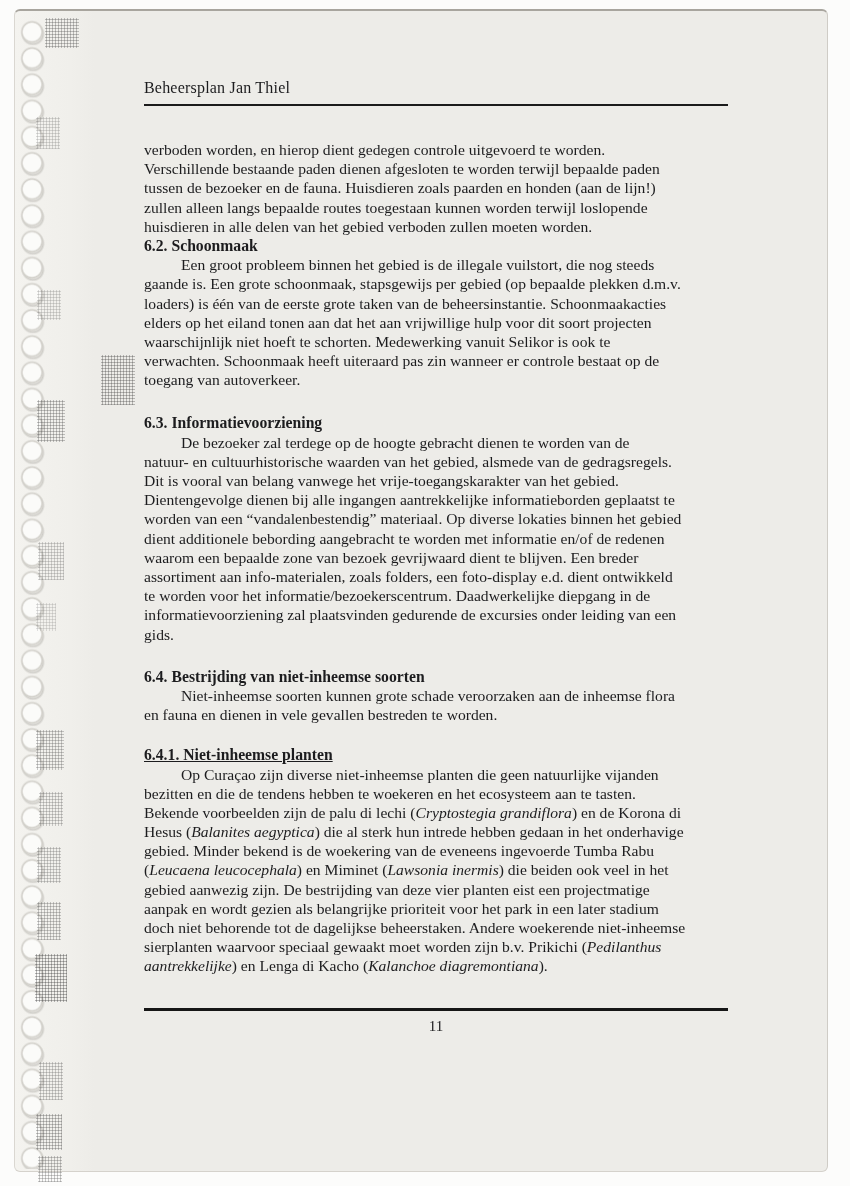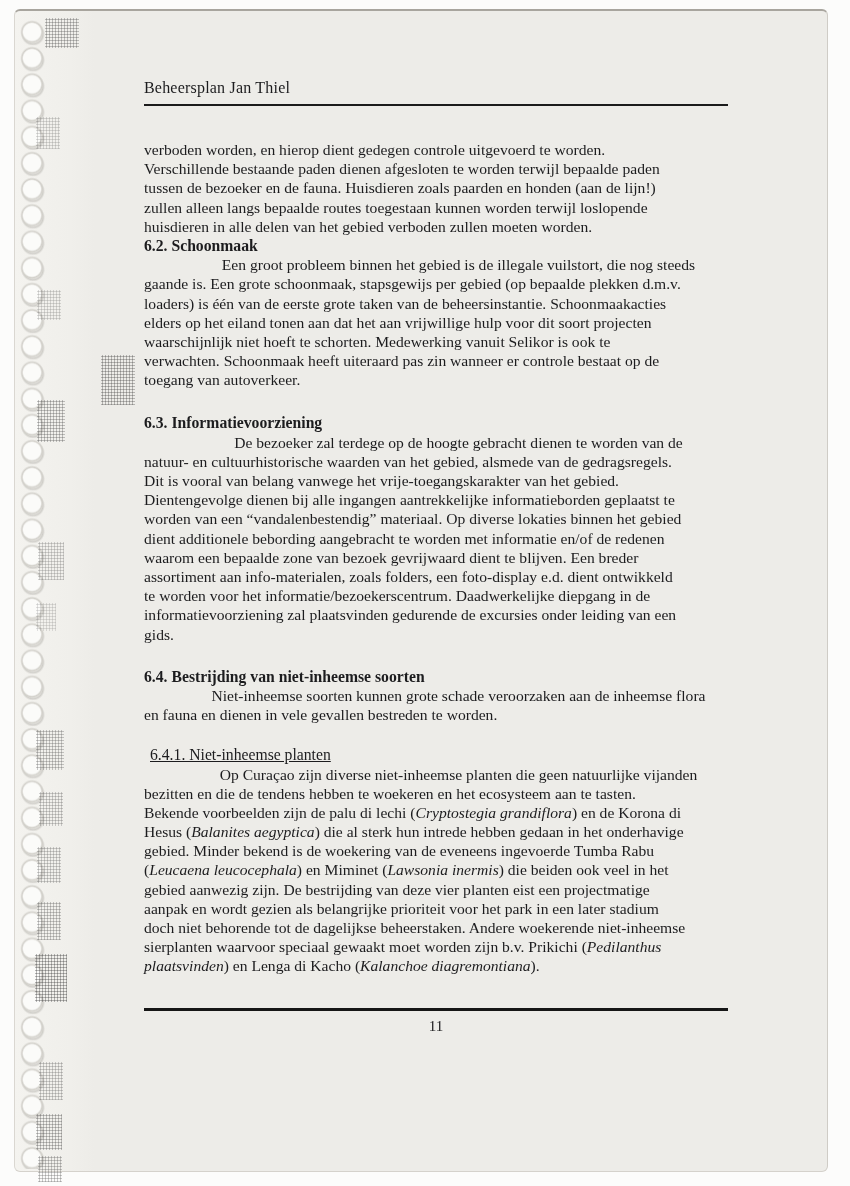--- a/index.html
+++ b/index.html
@@ -35,27 +35,27 @@
     background-image:radial-gradient(#3c3c3c 0.9px,transparent 1.15px);
     background-size:3px 3px;
   }
   
   .content{position:absolute;left:129px;top:0;width:592px;}
   .doc-title{margin-top:67px;font-size:16px;line-height:19px;letter-spacing:0.2px;}
   .rule{margin-top:7px;border-top:2px solid #1b1b1b;width:584px;}
   .para{margin:0;font-size:15.6px;line-height:19.2px;}
   .para .tline{white-space:nowrap;height:19.2px;}
   .para .tline em{font-style:italic;}
-  .indent .tline:first-child{text-indent:37px;text-align:center;}
+  .indent .tline:first-child{text-indent:37px;}
   .p-intro{margin-top:34px;}
   .sect-h{margin:0;font-size:15.7px;line-height:19.2px;font-weight:bold;white-space:nowrap;}
   .h-62{}
   .h-63{margin-top:24px;}
   .h-64{margin-top:23px;}
-  .h-641{margin-top:21px;font-weight:normal;text-decoration:underline;margin-left:6px;}
+  .h-641{margin-top:21px;font-weight:bold;text-decoration:underline;}
   .stray{
     position:absolute;left:308px;top:428px;
     font-size:13px;color:#4c4c52;line-height:10px;letter-spacing:0;
   }
   .footer-rule{margin-top:32px;border-top:3px solid #161616;width:584px;}
   .page-number{margin-top:6px;width:584px;text-align:center;font-size:15px;line-height:18px;}
 </style>
 </head>
 <body>
 
@@ -131,20 +131,20 @@
         <div class="tline"><span>Op Curaçao zijn diverse niet-inheemse planten die geen natuurlijke vijanden</span></div>
         <div class="tline"><span>bezitten en die de tendens hebben te woekeren en het ecosysteem aan te tasten.</span></div>
         <div class="tline"><span>Bekende voorbeelden zijn de palu di lechi (</span><em>Cryptostegia grandiflora</em><span>) en de Korona di</span></div>
         <div class="tline"><span>Hesus (</span><em>Balanites aegyptica</em><span>) die al sterk hun intrede hebben gedaan in het onderhavige</span></div>
         <div class="tline"><span>gebied. Minder bekend is de woekering van de eveneens ingevoerde Tumba Rabu</span></div>
         <div class="tline"><span>(</span><em>Leucaena leucocephala</em><span>) en Miminet (</span><em>Lawsonia inermis</em><span>) die beiden ook veel in het</span></div>
         <div class="tline"><span>gebied aanwezig zijn. De bestrijding van deze vier planten eist een projectmatige</span></div>
         <div class="tline"><span>aanpak en wordt gezien als belangrijke prioriteit voor het park in een later stadium</span></div>
         <div class="tline"><span>doch niet behorende tot de dagelijkse beheerstaken. Andere woekerende niet-inheemse</span></div>
         <div class="tline"><span>sierplanten waarvoor speciaal gewaakt moet worden zijn b.v. Prikichi (</span><em>Pedilanthus</em></div>
-        <div class="tline"><em>plaatsvinden</em><span>) en Lenga di Kacho (</span><em>Kalanchoe diagremontiana</em><span>).</span></div>
+        <div class="tline"><em>aantrekkelijke</em><span>) en Lenga di Kacho (</span><em>Kalanchoe diagremontiana</em><span>).</span></div>
       </div>
 
     <div class="footer-rule"></div>
     <div class="page-number">11</div>
 
   </div>
 </div>
 
 </body></html>

